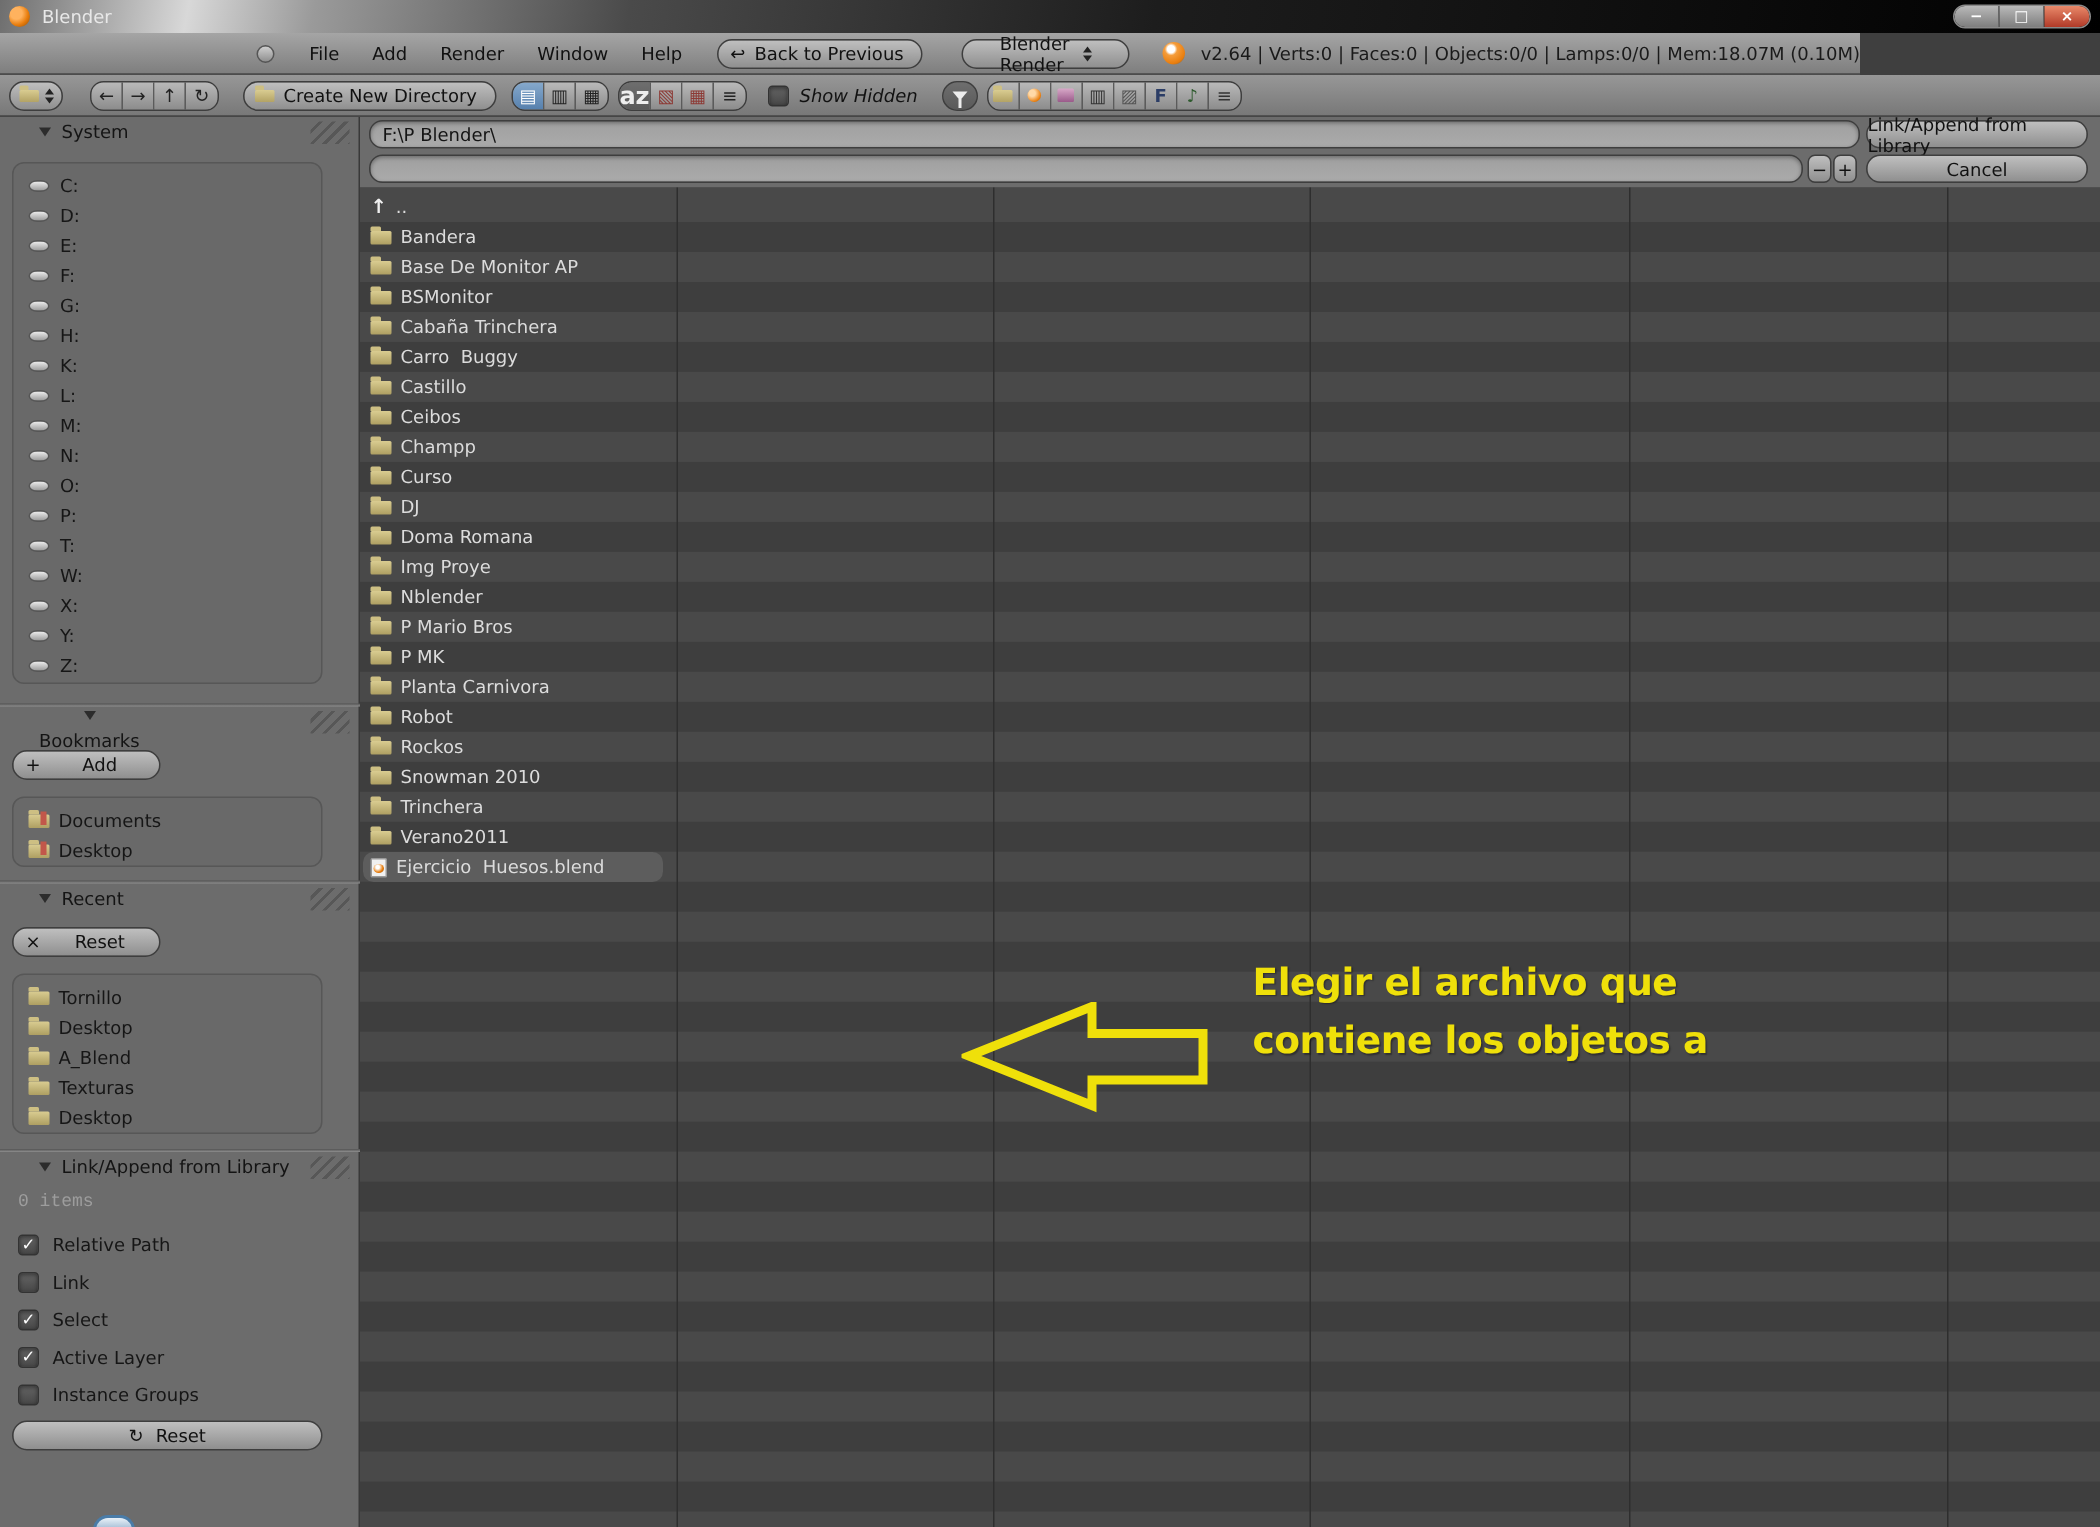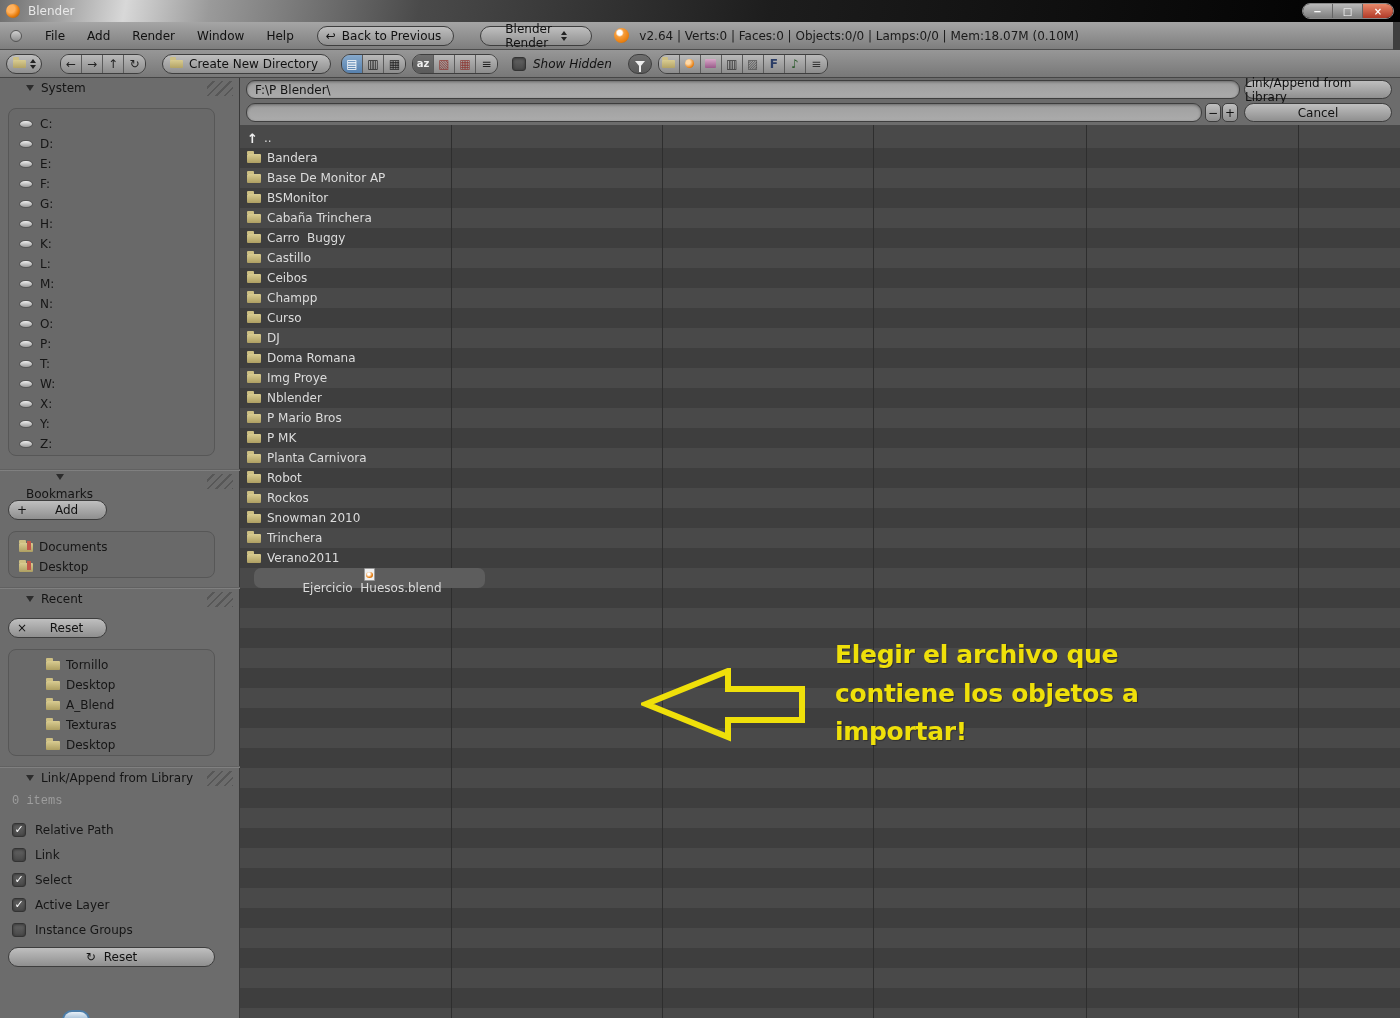--- a/index.html
+++ b/index.html
@@ -13,23 +13,23 @@
   .app-logo { width:14px; height:14px; margin-left:6px; border-radius:50%;
     background:radial-gradient(circle at 35% 35%, #ffb25e 0 30%, #e87d0d 60%, #8a4a06 100%); }
   .app-title { color:#e8e8e8; margin-left:8px; font-size:12px; }
   .win-controls { position:absolute; right:6px; top:3px; display:flex; height:16px;
     border:1px solid #8a8a8a; border-radius:8px; overflow:hidden; }
   .win-btn { width:30px; height:14px; display:flex; align-items:center; justify-content:center;
     color:#fff; font-size:10px; font-weight:bold; background:linear-gradient(#b9b9b9,#7e7e7e); border-right:1px solid #666; }
   .win-btn.close { background:linear-gradient(#e9896a,#b13a28); border-right:none; }
 
   
-  .menubar { position:absolute; left:0; top:22px; width:1393px; height:28px;
+  .menubar { position:absolute; left:0; top:22px; width:1240px; height:28px;
     background:linear-gradient(#a5a5a5,#7e7e7e); border-bottom:1px solid #4c4c4c;
-    display:flex; align-items:center; color:#111; }
+    display:flex; align-items:center; color:#111;justify-content:flex-end; }
   .collapse-circle { width:12px; height:12px; border-radius:50%; margin-left:10px;
     background:linear-gradient(#cfcfcf,#8f8f8f); border:1px solid #555; }
   .menu-items { display:flex; margin-left:12px; }
   .menu-item { padding:0 11px; line-height:26px; cursor:default; }
   .btn { background:linear-gradient(#bfbfbf,#8f8f8f); border:1px solid #3e3e3e; border-radius:10px;
     color:#111; display:inline-flex; align-items:center; justify-content:center; height:20px; }
   .back-prev { margin-left:12px; padding:0 12px 0 8px; gap:6px; }
   .mini-ico { font-size:12px; line-height:1; }
   .engine-dd { margin-left:26px; width:112px; padding:0 24px; justify-content:space-between; }
   .updown { display:flex; flex-direction:column; gap:2px; }
@@ -102,21 +102,21 @@
   .items-count { position:absolute; left:12px; color:#9d9d9d; }
   .opt-row { position:absolute; left:12px; display:flex; align-items:center; gap:9px; color:#161616; }
   .wide-btn { position:absolute; left:8px; width:207px; display:flex; gap:8px; padding:0 8px; }
   .half-sphere { position:absolute; left:62px; top:932px; width:28px; height:10px;
     border-radius:14px 14px 0 0; background:linear-gradient(#e9f1f8,#9cb8d2); border:2px solid #4a7ca8; border-bottom:none; }
 
   
   .file-rows { position:absolute; left:0; top:3px; width:211px; }
   .frow { height:20px; display:flex; align-items:center; padding-left:7px; color:#dcdcdc; }
   .frow span.lbl { white-space:pre; font-size:12px; }
-  .frow.sel { background:#5d5d5d; border-radius:7px; width:231px; margin-left:14px; padding-left:5px;flex-direction:column; }
+  .frow.sel { background:#5d5d5d; border-radius:7px; width:200px; margin-left:2px; padding-left:5px; }
   .up-ico { color:#f0f0f0; font-weight:bold; font-size:13px; margin-right:6px; line-height:1; }
   .blend-ico { width:11px; height:13px; background:#f0f0f0; border-radius:1px; position:relative; flex:none; margin-right:6px; border:1px solid #999; }
   .blend-ico::after { content:""; position:absolute; left:1px; top:3px; width:7px; height:6px;
     background:radial-gradient(circle at 40% 35%, #fff 0 20%, #e87d0d 60%, #9c5206 100%); border-radius:50%; }
 
   
   .ann-text { position:absolute; left:595px; top:511px; color:#efe00a; font-weight:bold; font-size:25px; line-height:38.5px;
     text-shadow:1px 1px 1px rgba(0,0,0,.35); letter-spacing:-0.3px; }
   .ann-arrow { position:absolute; left:401px; top:543px; }
 </style>
@@ -174,21 +174,21 @@
   <div class="btn create-dir">
     <span class="glyph-folder"></span>
     <span>Create New Directory</span>
   </div>
   <div class="btn-group ml10">
     <div class="gbtn active-blue">▤</div>
     <div class="gbtn">▥</div>
     <div class="gbtn">▦</div>
   </div>
   <div class="btn-group ml6">
-    <div class="gbtn pressed" style="font-size:10px;font-weight:bold">az</div>
+    <div class="gbtn pressed" style="font-size:16px;font-weight:bold">az</div>
     <div class="gbtn" style="color:#8d3a35">▧</div>
     <div class="gbtn" style="color:#8d3a35">▦</div>
     <div class="gbtn">≡</div>
   </div>
   <div class="show-hidden">
     <span class="checkbox"></span>
     <span>Show Hidden</span>
   </div>
   <div class="btn funnel-btn" style="background:linear-gradient(#6e6e6e,#5a5a5a)">
     <span class="funnel"></span>
@@ -330,21 +330,21 @@
   <div class="psep" style="top:509px;"></div>
   <div class="phead" style="top:514px;">
     <span class="tri-dn"></span>
     <span>Recent</span>
   </div>
   <div class="drag" style="top:514px;"></div>
   <div class="btn side-btn" style="top:540px;">
     <span class="mini-ico">×</span>
     <span class="cap">Reset</span>
   </div>
-  <div class="pbox" style="top:571px; height:107px;padding-left:27px;">
+  <div class="pbox" style="top:571px; height:107px;">
     <div id="recent-list">
         <div class="pl-item">
           <span class="folder-ico"></span>
           <span class="lbl">Tornillo</span>
         </div>
         <div class="pl-item">
           <span class="folder-ico"></span>
           <span class="lbl">Desktop</span>
         </div>
         <div class="pl-item">
@@ -495,18 +495,17 @@
       </div>
       <div class="frow sel">
         <span class="blend-ico"></span>
         <span class="lbl">Ejercicio  Huesos.blend</span>
       </div>
     </div>
 
   <div class="ann-text">
     <div>Elegir el archivo que</div>
     <div>contiene los objetos a</div>
-    <div>importar!</div>
   </div>
   <svg class="ann-arrow" width="168" height="74">
     <polygon points="5,36 87,3 87,21 161,21 161,52 87,52 87,69" fill="none" stroke="#efe00a" stroke-width="6" stroke-linejoin="miter"></polygon>
   </svg>
 </div>
 
 </body></html>

